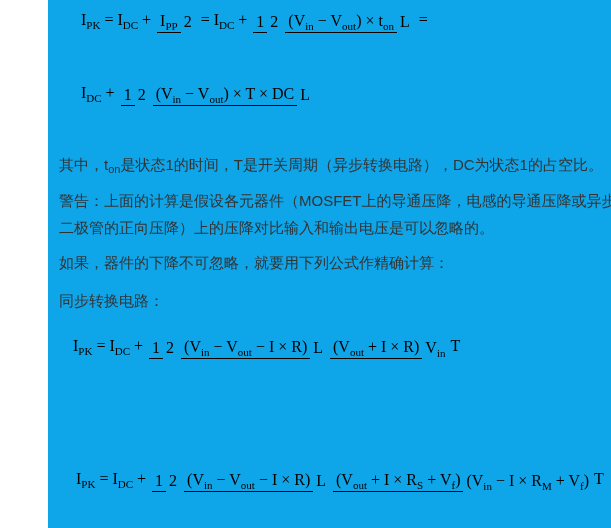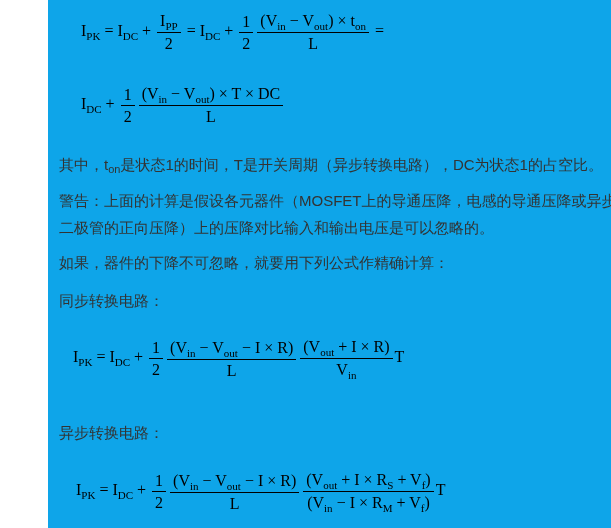--- a/index.html
+++ b/index.html
@@ -30,21 +30,21 @@
   }
   .formula {
     position: absolute;
     color: #000000;
     font-family: "Liberation Serif", serif;
     font-size: 16px;
     white-space: pre;
   }
   .formula .frac {
     display: inline-flex;
-    flex-direction: column;
+    flex-direction: row;
     align-items: center;
     vertical-align: middle;
     margin: 0 2px;
     text-align: center;
   }
   .formula .num, .formula .den {
     display: block;
     line-height: 21px;
     padding: 0 3px;
     white-space: pre;
@@ -71,17 +71,16 @@
     <div>警告：上面的计算是假设各元器件（MOSFET上的导通压降，电感的导通压降或异步电路中肖特基</div>
     <div>二极管的正向压降）上的压降对比输入和输出电压是可以忽略的。</div>
   </div>
 
   <div class="para" style="left:11px; top:249px;">如果，器件的下降不可忽略，就要用下列公式作精确计算：</div>
 
   <div class="para" style="left:11px; top:287px;">同步转换电路：</div>
 
   <div class="formula" style="left:25px; top:336px;"><span>I</span><sub class="fsub">PK</sub><span> = I</span><sub class="fsub">DC</sub><span> + </span><span class="frac"><span class="num"><span>1</span></span><span class="den"><span>2</span></span></span><span class="frac"><span class="num"><span>(V</span><sub class="fsub">in</sub><span> − V</span><sub class="fsub">out</sub><span> − I × R)</span></span><span class="den"><span>L</span></span></span><span class="frac"><span class="num"><span>(V</span><sub class="fsub">out</sub><span> + I × R)</span></span><span class="den"><span>V</span><sub class="fsub">in</sub></span></span><span>T</span></div>
 
-  <div class="para" style="left:11px; top:419px;">异步转换电路：</div>
 
   <div class="formula" style="left:28px; top:469px;"><span>I</span><sub class="fsub">PK</sub><span> = I</span><sub class="fsub">DC</sub><span> + </span><span class="frac"><span class="num"><span>1</span></span><span class="den"><span>2</span></span></span><span class="frac"><span class="num"><span>(V</span><sub class="fsub">in</sub><span> − V</span><sub class="fsub">out</sub><span> − I × R)</span></span><span class="den"><span>L</span></span></span><span class="frac"><span class="num"><span>(V</span><sub class="fsub">out</sub><span> + I × R</span><sub class="fsub">S</sub><span> + V</span><sub class="fsub">f</sub><span>)</span></span><span class="den"><span>(V</span><sub class="fsub">in</sub><span> − I × R</span><sub class="fsub">M</sub><span> + V</span><sub class="fsub">f</sub><span>)</span></span></span><span>T</span></div>
 
 </div>
 
 </body></html>

